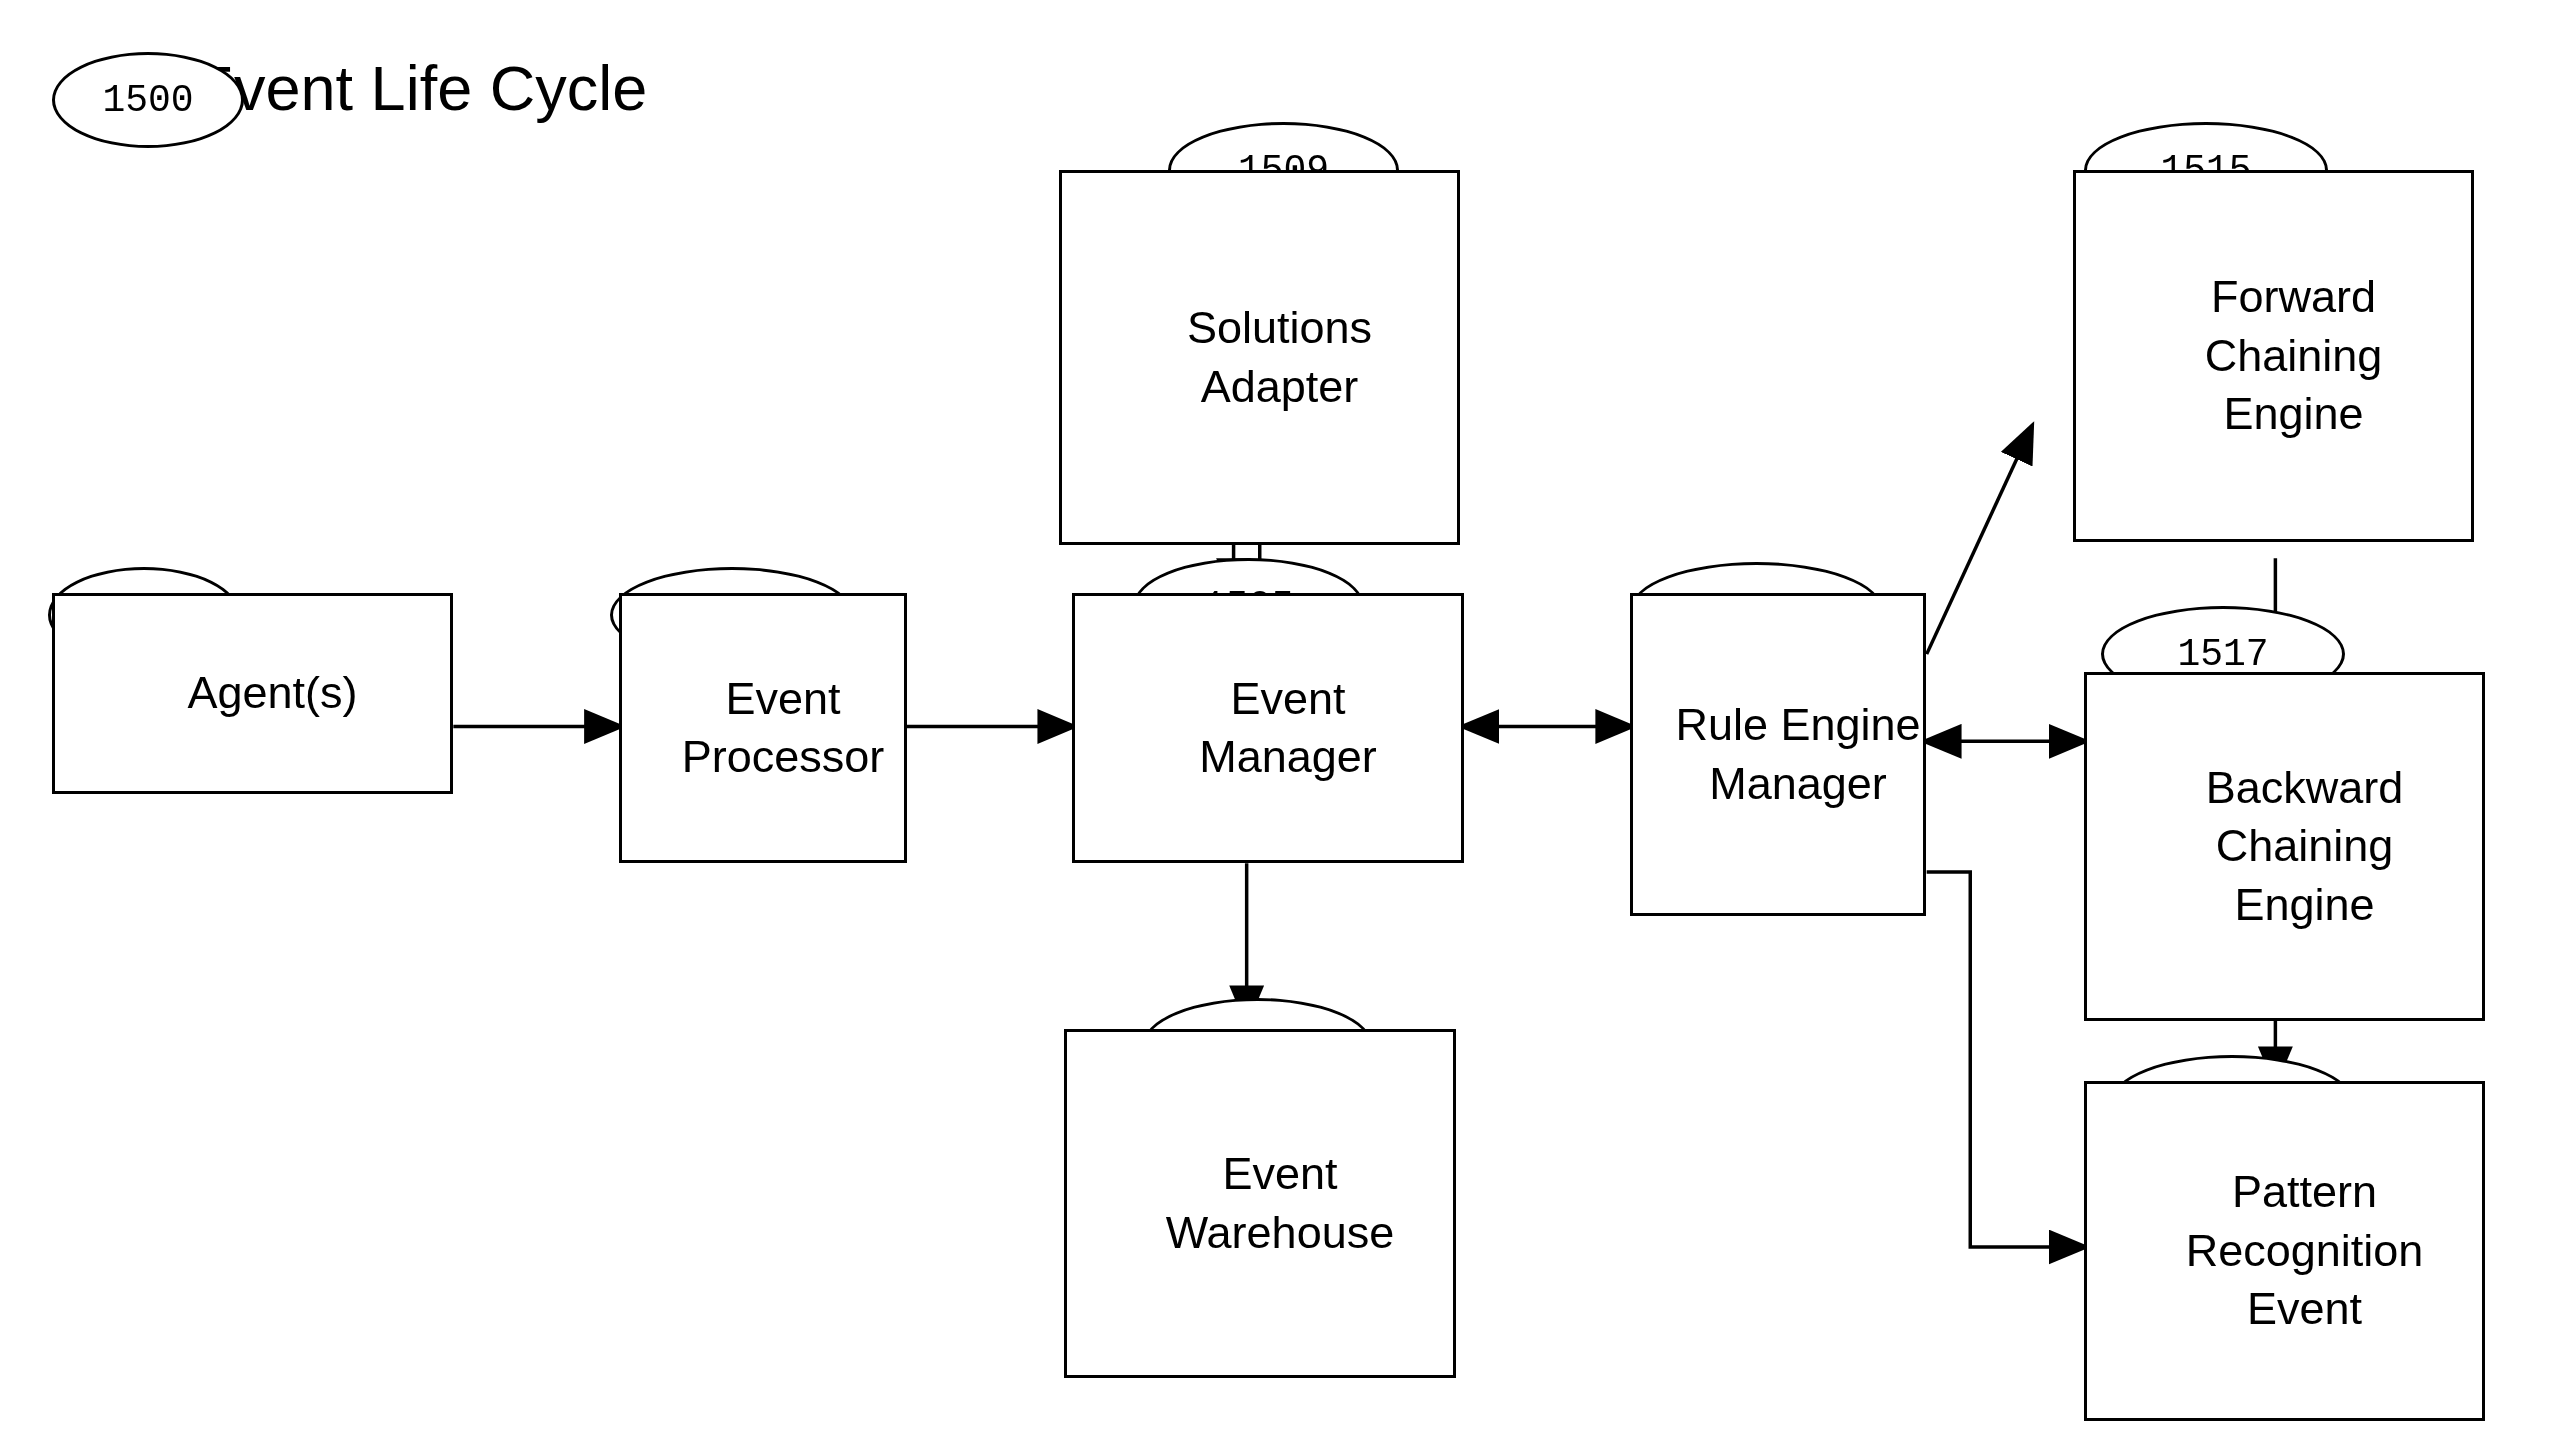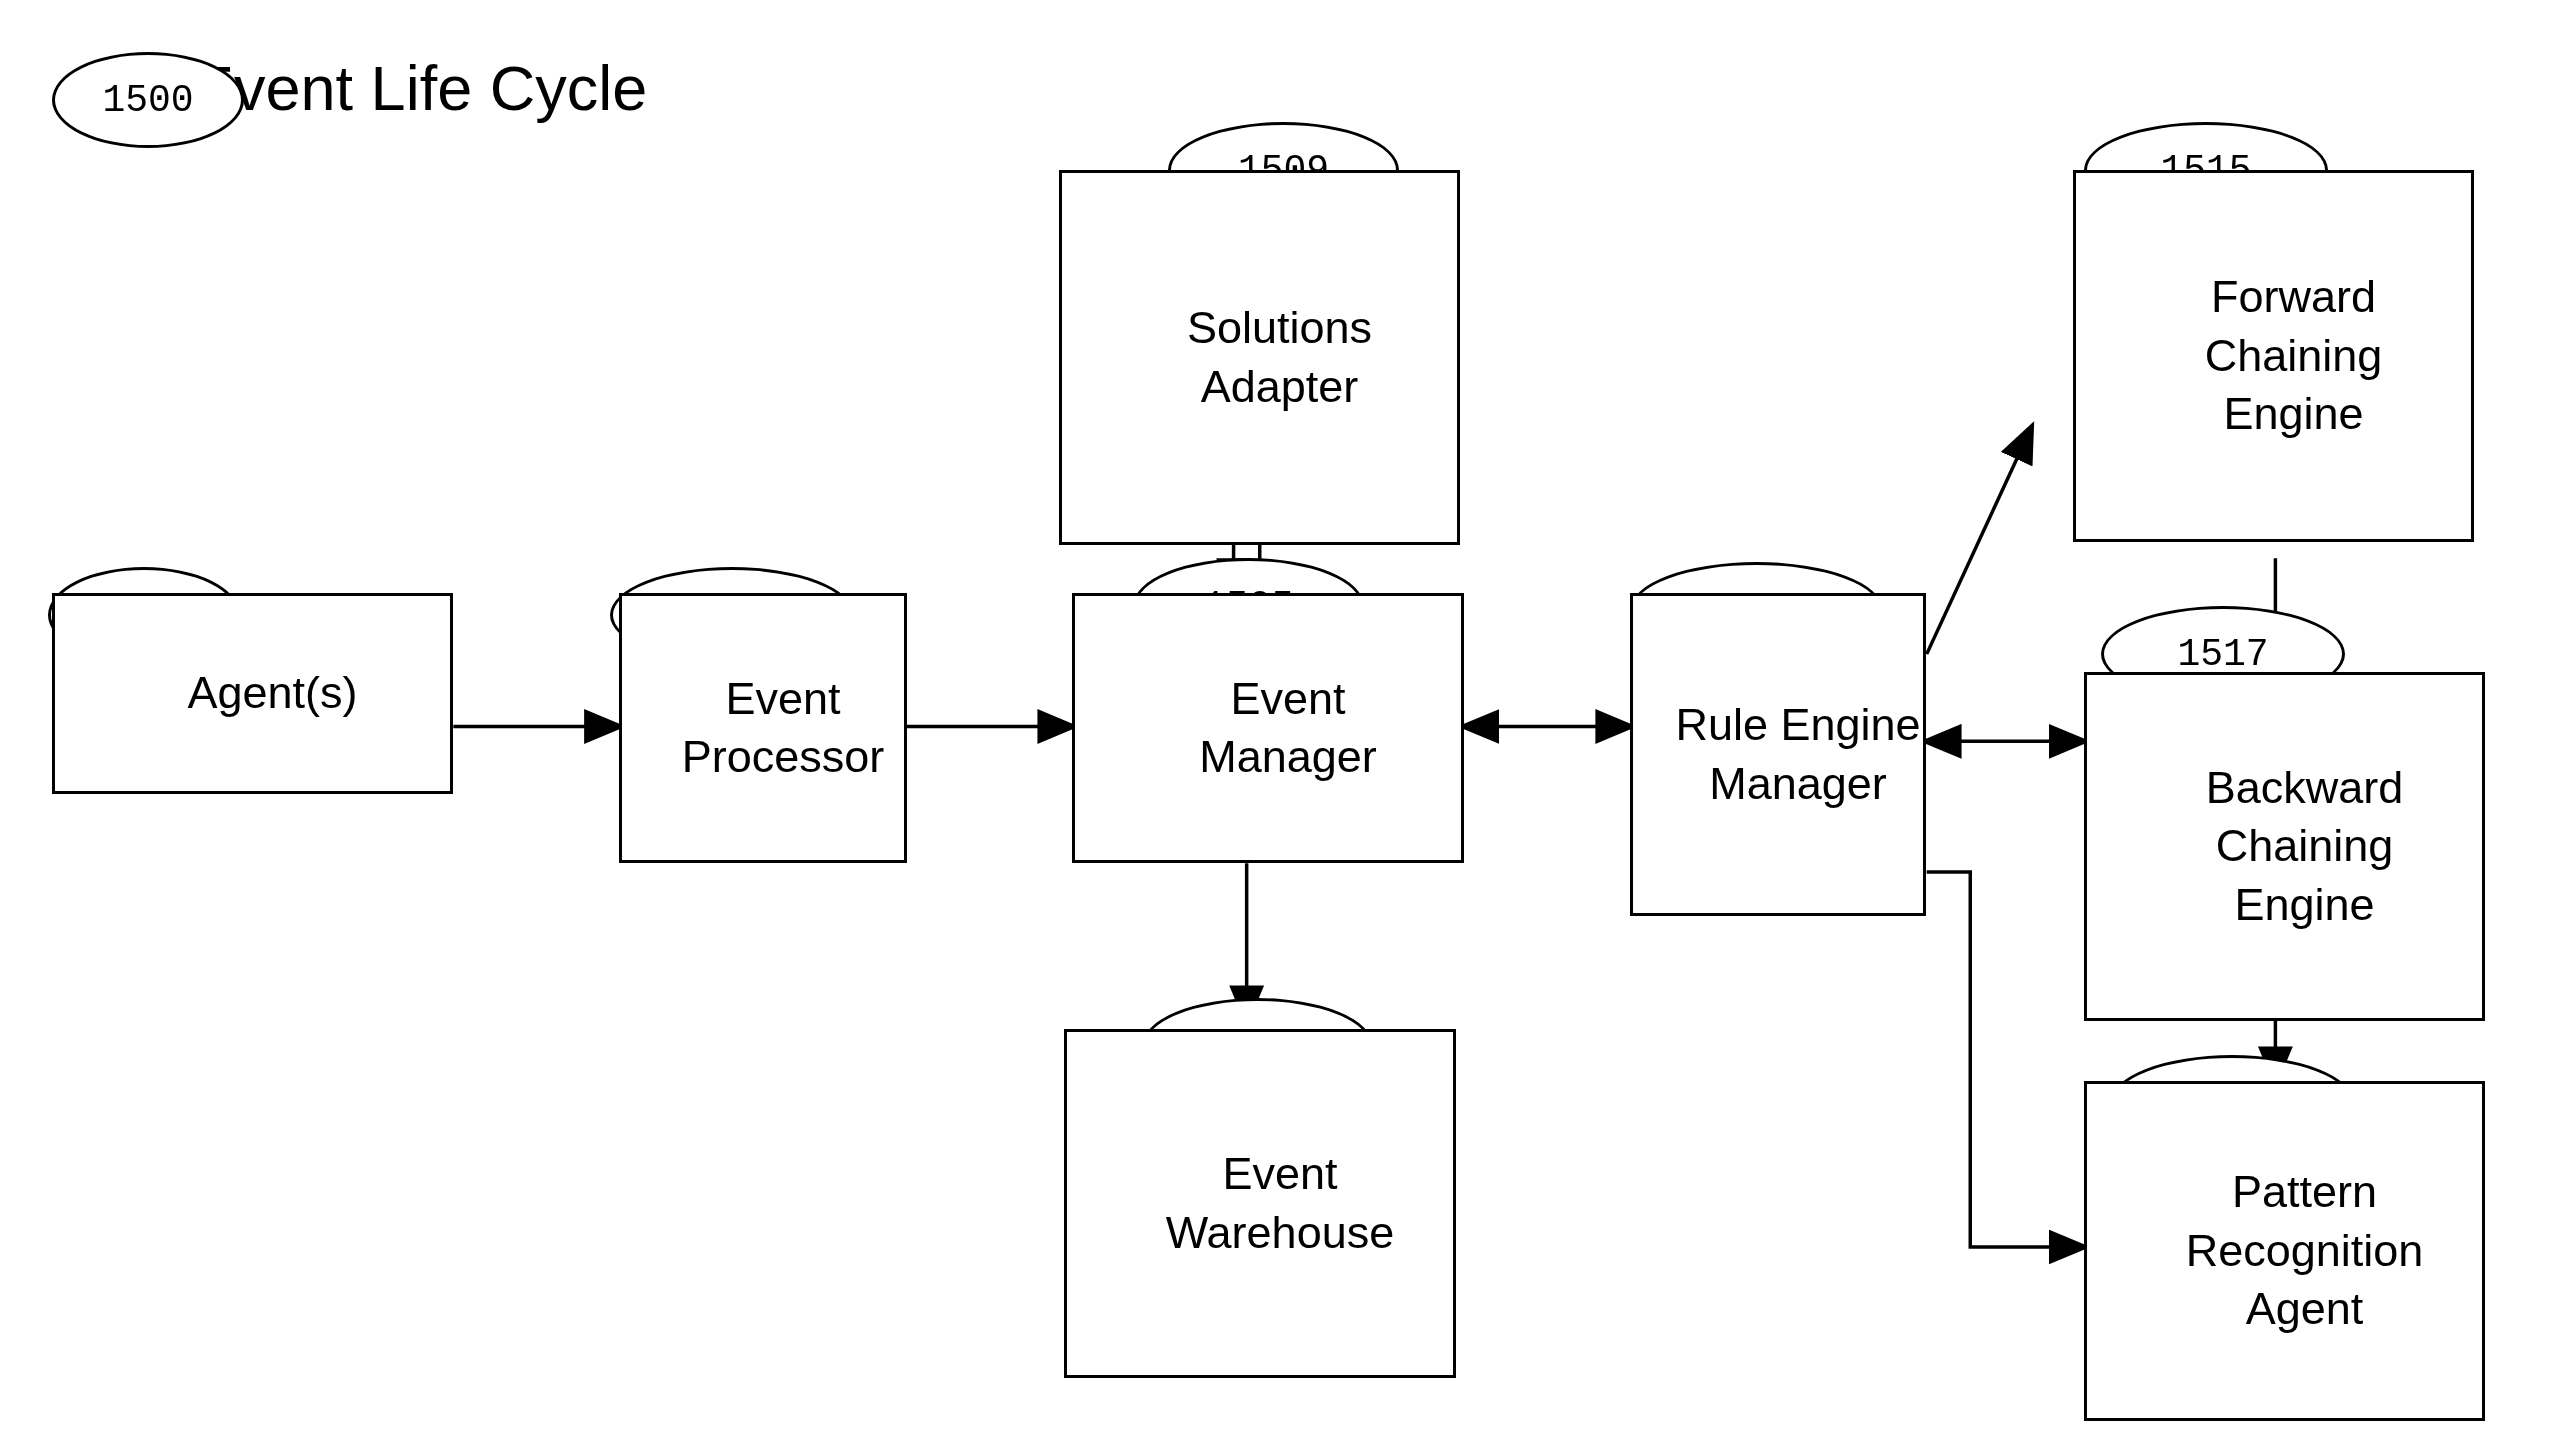--- a/index.html
+++ b/index.html
@@ -178,17 +178,17 @@
 Chaining
 Engine</span>
   </div>
 
   <div class="ellipse" style="left:2110px; top:1055px; width:244px; height:96px;">
     <span>1519</span>
   </div>
   <div class="box" style="left:2084px; top:1081px; width:401px; height:340px;">
     <span style="white-space:pre-line;">Pattern
 Recognition
-Agent</span>
+Event</span>
   </div>
 
 </div>
 
 
 </body></html>

